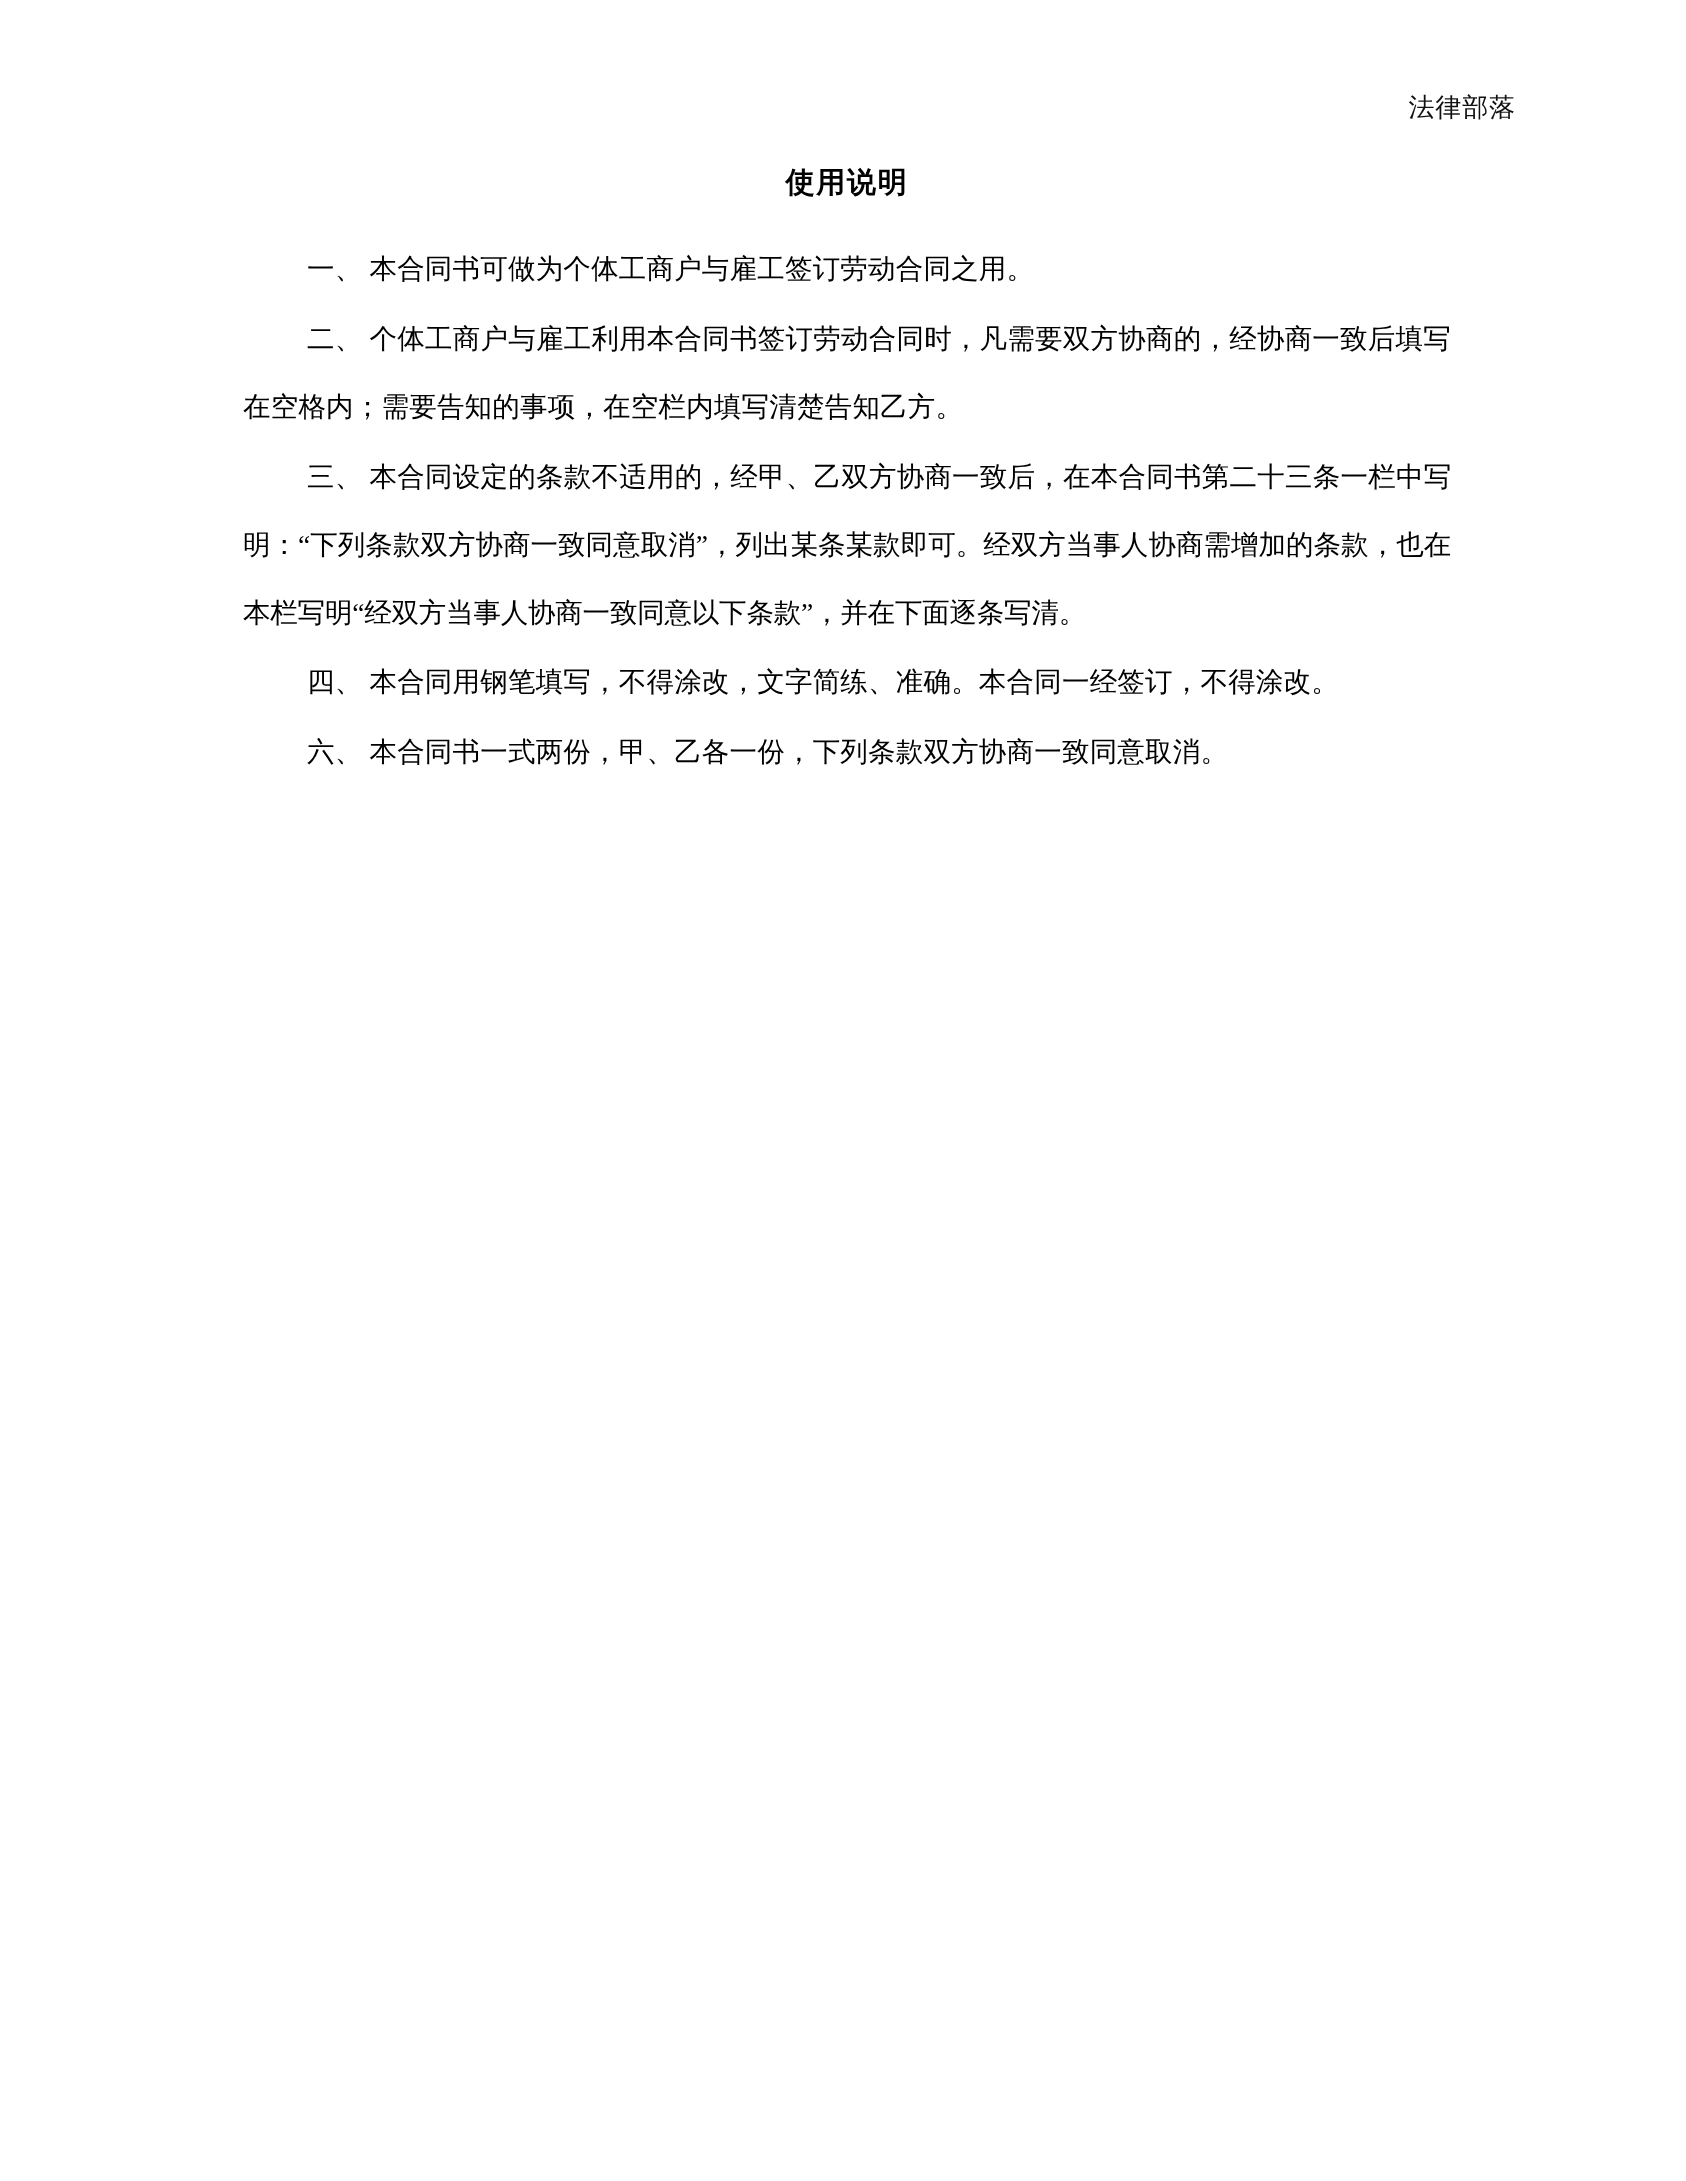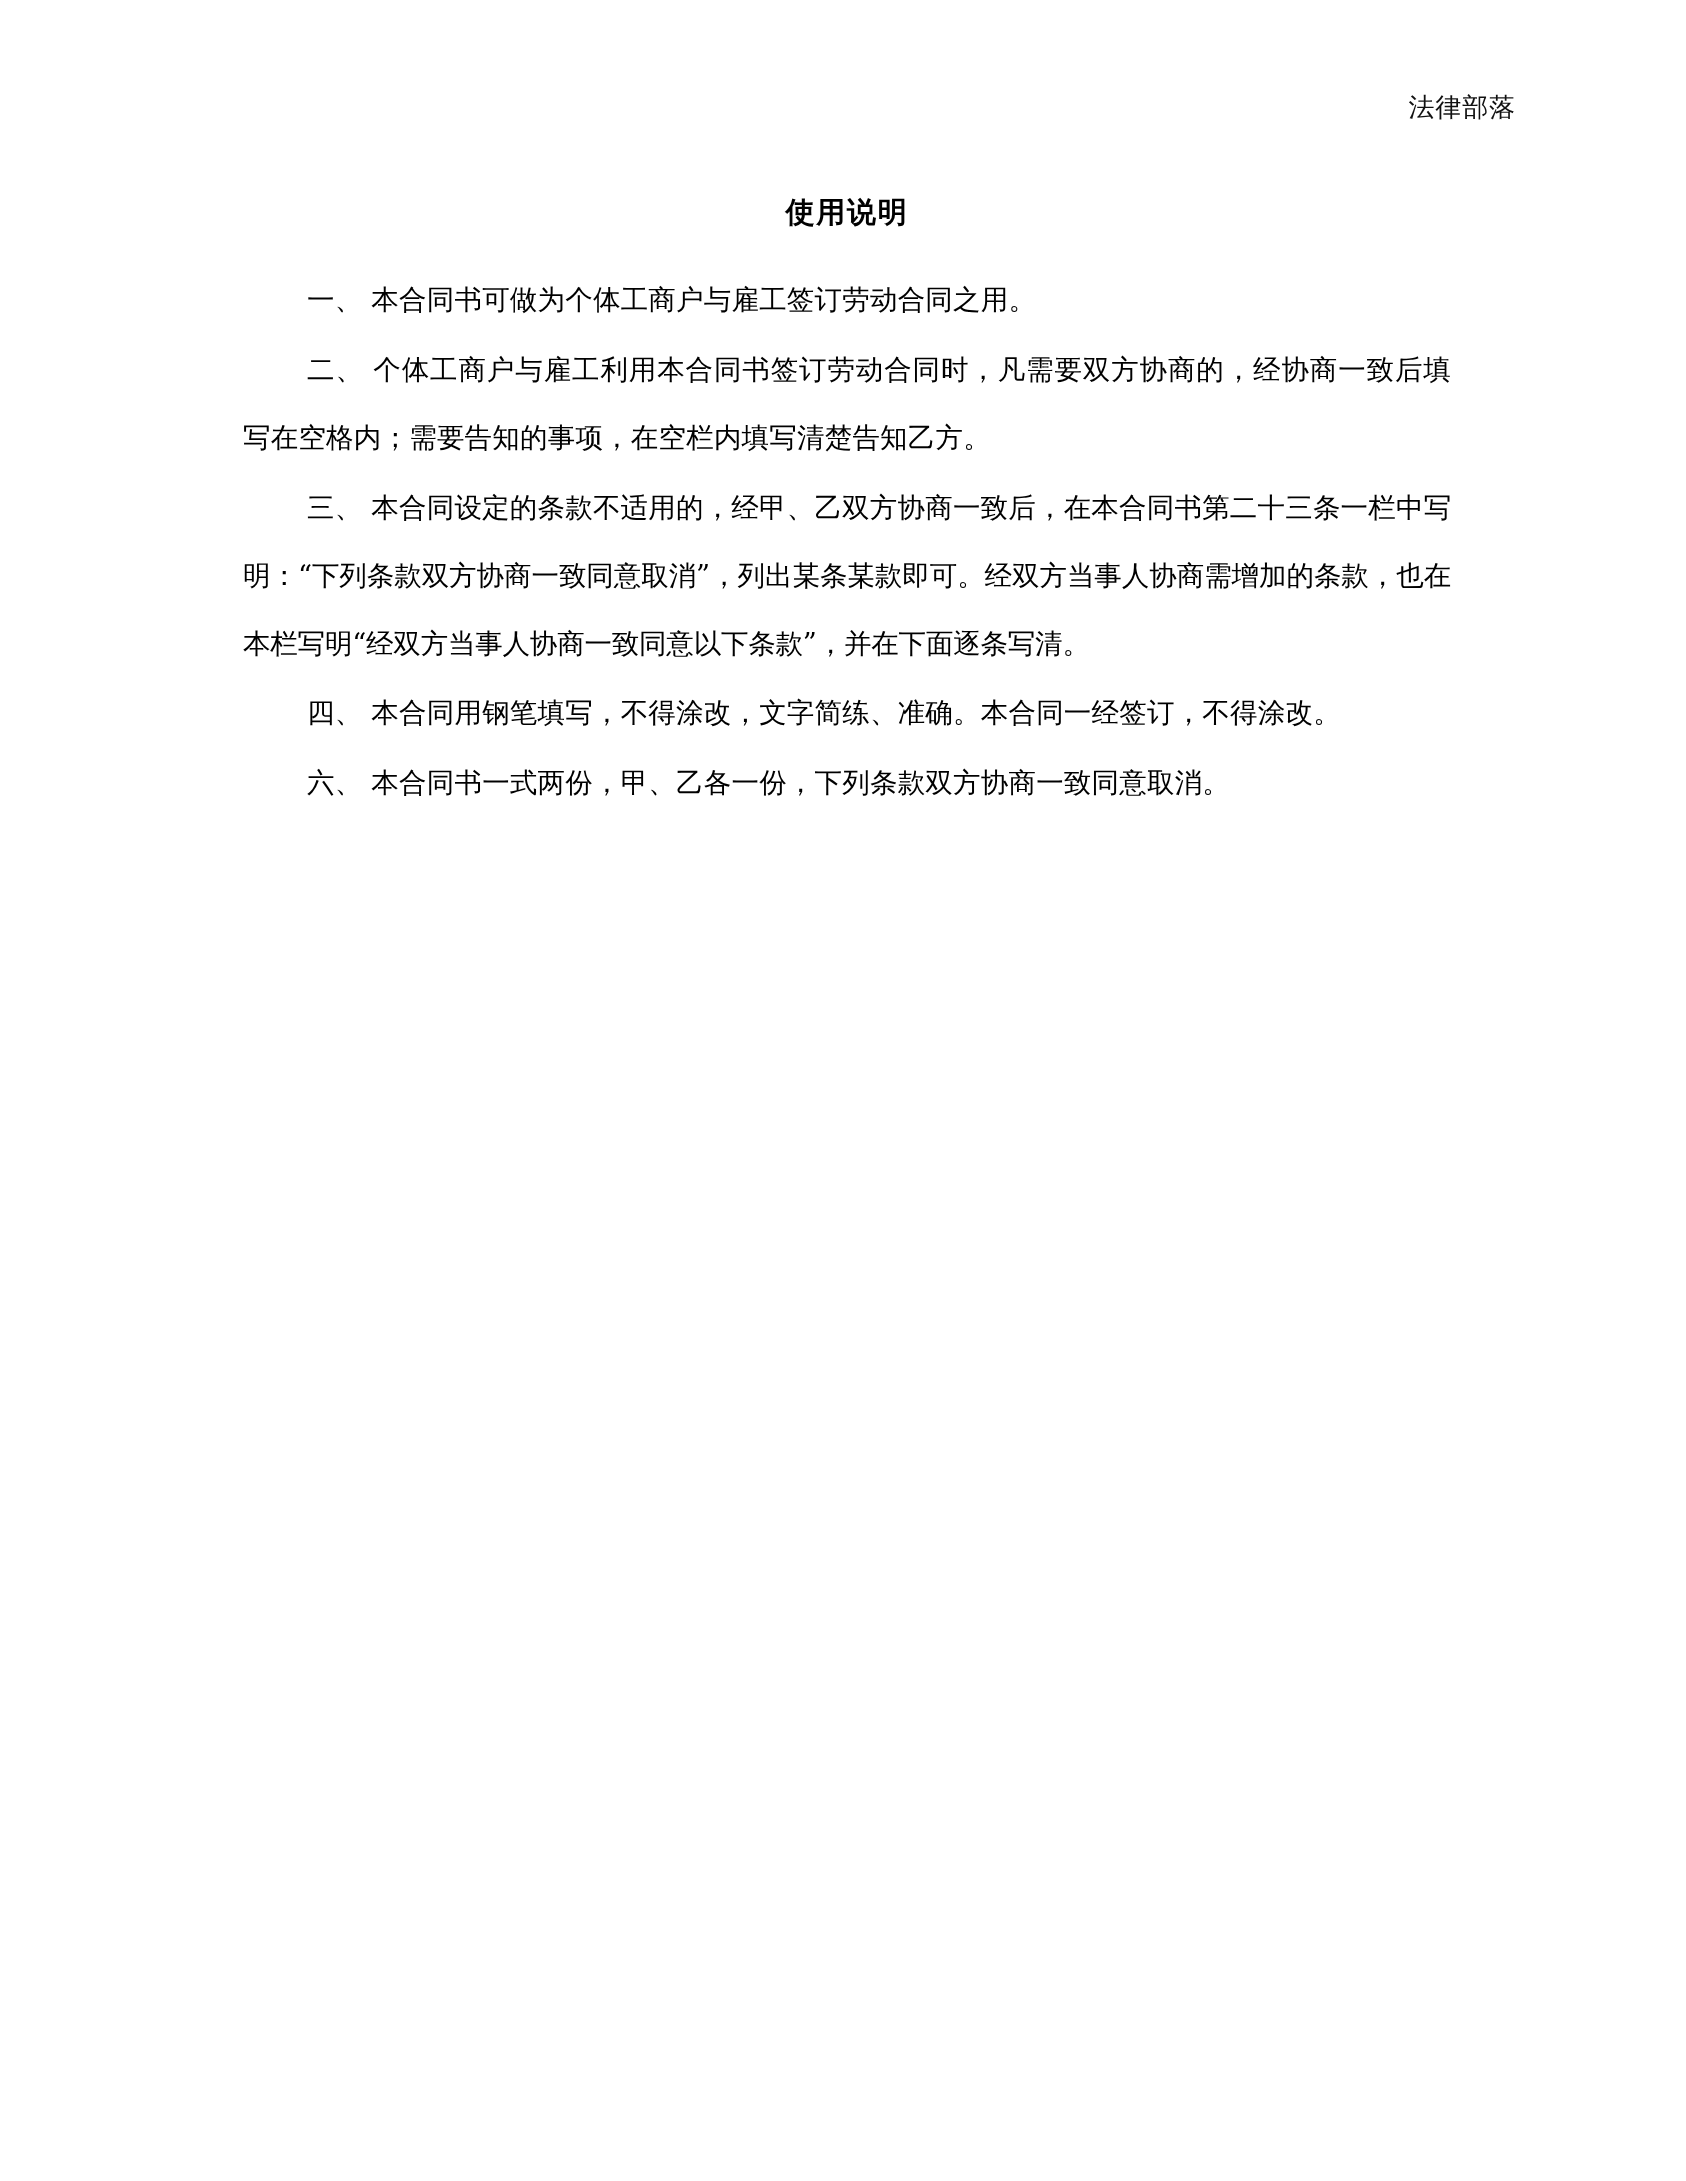--- a/index.html
+++ b/index.html
@@ -26,40 +26,41 @@
     position: absolute;
     top: 90px;
     right: 170px;
     font-size: 26px;
     letter-spacing: 0.9px;
     color: #111;
     font-family: "DejaVu Serif", "Liberation Serif", serif;
   }
   .content {
     position: absolute;
-    top: 190px;
+    top: 160px;
     left: 243px;
     width: 1208px;
   }
   .doc-title {
     text-align: center;
     font-size: 29px;
     line-height: 44px;
     letter-spacing: 1.8px;
     margin: 0 0 31px 0;
     font-family: "DejaVu Serif", "Liberation Serif", serif;
   }
   .para {
     font-size: 27.5px;
     line-height: 68px;
     text-align: justify;
     text-justify: inter-ideograph;
     margin: 0 0 1.8px 0;
     text-indent: 64px;
     letter-spacing: 0.2px;
+    font-family: Liberation Serif, serif;
   }
   .para.tight {
     letter-spacing: -0.2px;
   }
   .spacer-bottom {
     height: 37px;
   }
 </style>
 </head>
 <body>

